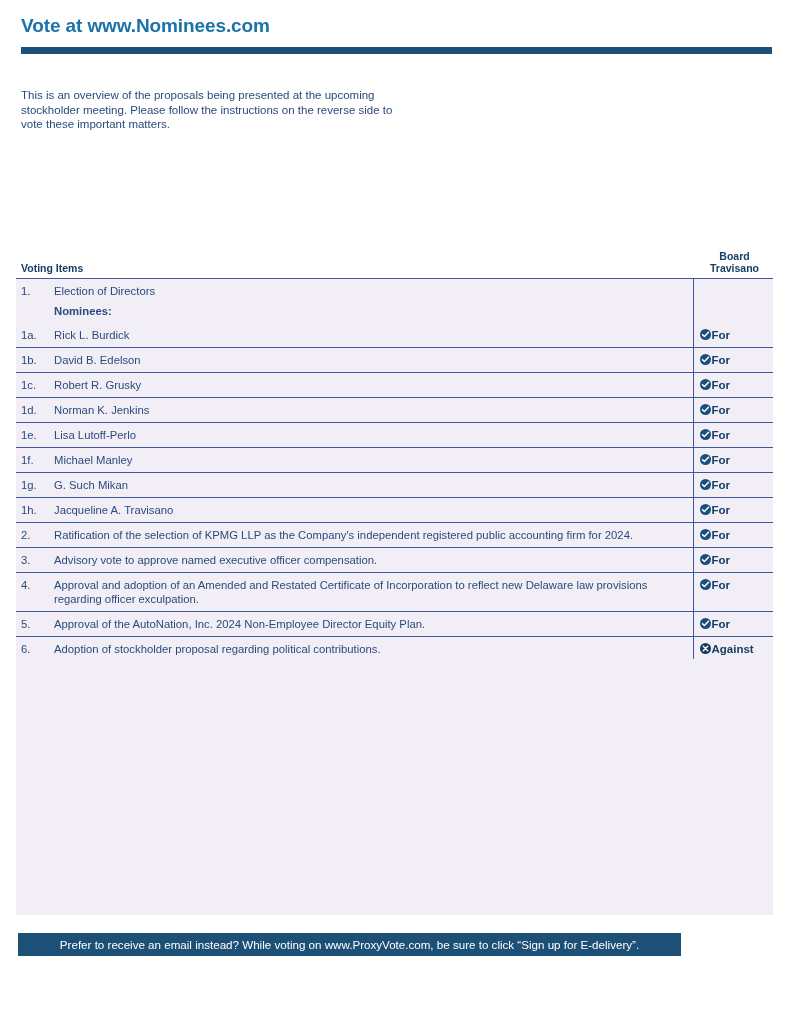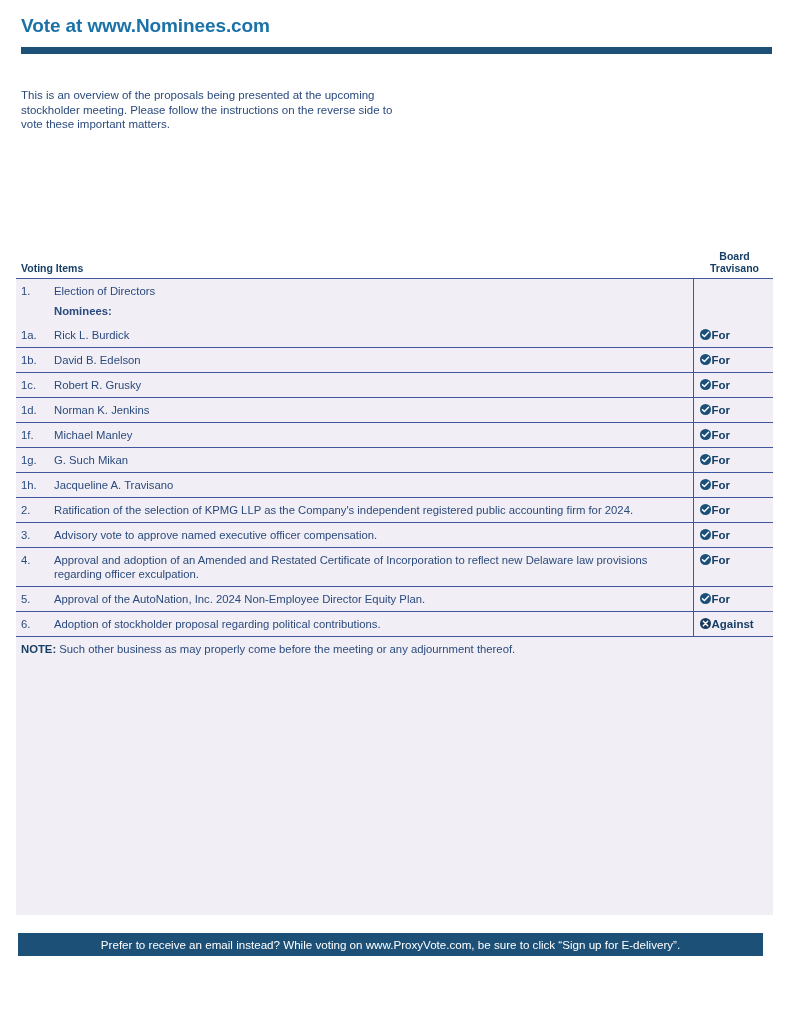--- a/index.html
+++ b/index.html
@@ -170,21 +170,21 @@
     height: 256px;
     background: #f1eff5;
     box-sizing: border-box;
   }
 
   
   .footer-bar {
     position: absolute;
     left: 18px;
     top: 933px;
-    width: 745px;
+    width: 663px;
     height: 23px;
     background: #1d5077;
     color: #ffffff;
     font-size: 11.6px;
     line-height: 23px;
     text-align: center;
     box-sizing: border-box;
   }
 </style>
 </head>
@@ -255,20 +255,28 @@
           </tr>
           <tr>
             <td class="num">1d.</td>
             <td class="desc">Norman K. Jenkins</td>
             <td class="rec"><span class="rec-icon"><svg width="11" height="11" viewBox="0 0 16 16">
                   <circle cx="8" cy="8" r="8" fill="#1a4f7a"></circle>
                   <path d="M3.6 8.2 L6.4 11 L12.4 4.6" stroke="#ffffff" stroke-width="2.1" fill="none" stroke-linecap="round" stroke-linejoin="round"></path>
                 </svg></span><span>For</span></td>
           </tr>
           <tr>
+            <td class="num">1e.</td>
+            <td class="desc">Lisa Lutoff-Perlo</td>
+            <td class="rec"><span class="rec-icon"><svg width="11" height="11" viewBox="0 0 16 16">
+                  <circle cx="8" cy="8" r="8" fill="#1a4f7a"></circle>
+                  <path d="M3.6 8.2 L6.4 11 L12.4 4.6" stroke="#ffffff" stroke-width="2.1" fill="none" stroke-linecap="round" stroke-linejoin="round"></path>
+                </svg></span><span>For</span></td>
+          </tr>
+          <tr>
             <td class="num">1f.</td>
             <td class="desc">Michael Manley</td>
             <td class="rec"><span class="rec-icon"><svg width="11" height="11" viewBox="0 0 16 16">
                   <circle cx="8" cy="8" r="8" fill="#1a4f7a"></circle>
                   <path d="M3.6 8.2 L6.4 11 L12.4 4.6" stroke="#ffffff" stroke-width="2.1" fill="none" stroke-linecap="round" stroke-linejoin="round"></path>
                 </svg></span><span>For</span></td>
           </tr>
           <tr>
             <td class="num">1g.</td>
             <td class="desc">G. Such Mikan</td>

